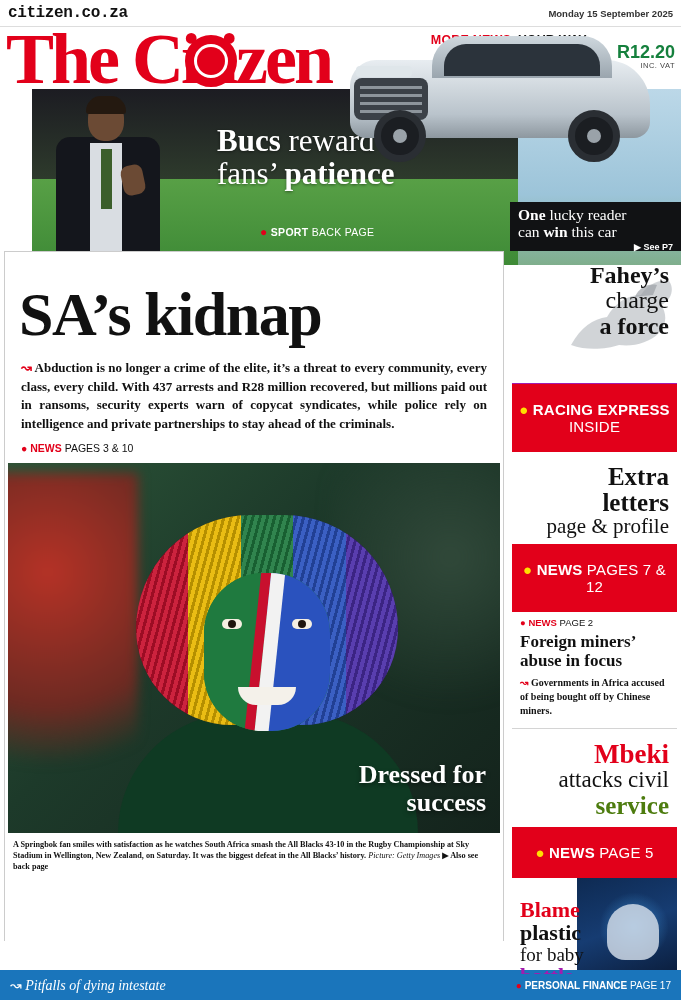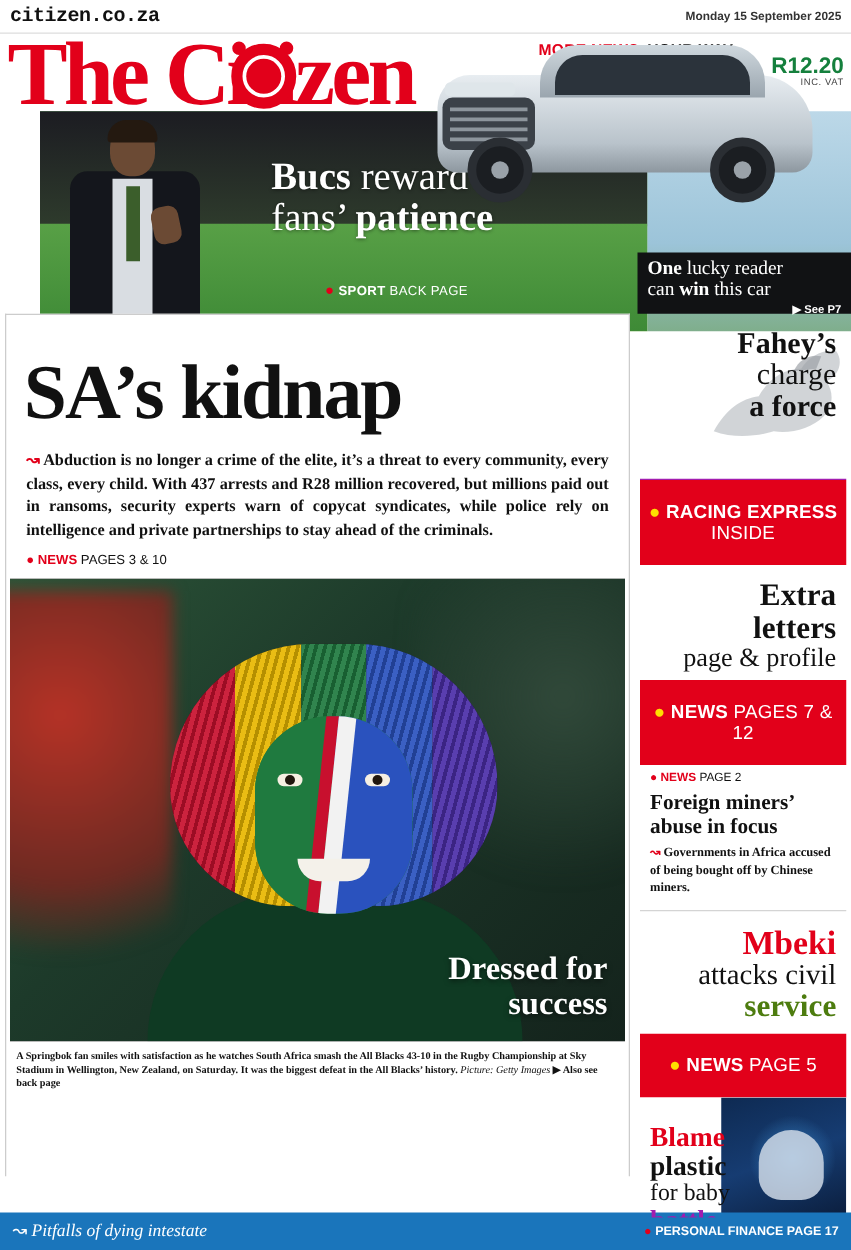--- a/index.html
+++ b/index.html
@@ -713,21 +713,21 @@
     font-family: "Liberation Serif", serif;
     font-style: italic;
     font-size: 14px;
   }
   .footer .left .arrow { font-style: normal; }
   .footer .right {
     font-family: "Liberation Sans", sans-serif;
     font-size: 10px;
     font-weight: bold;
   }
-  .footer .right .thin { font-weight: bold; margin-top: 39px; }
+  .footer .right .thin { font-weight: normal; margin-top: 39px; }
   .footer .right .dot { color: #e2001a; }
 </style>
 </head>
 <body>
 
 <div class="page">
 
   <div class="topbar">
     <div class="site-url">citizen.co.za</div>
     <div class="topdate">Monday 15 September 2025</div>

